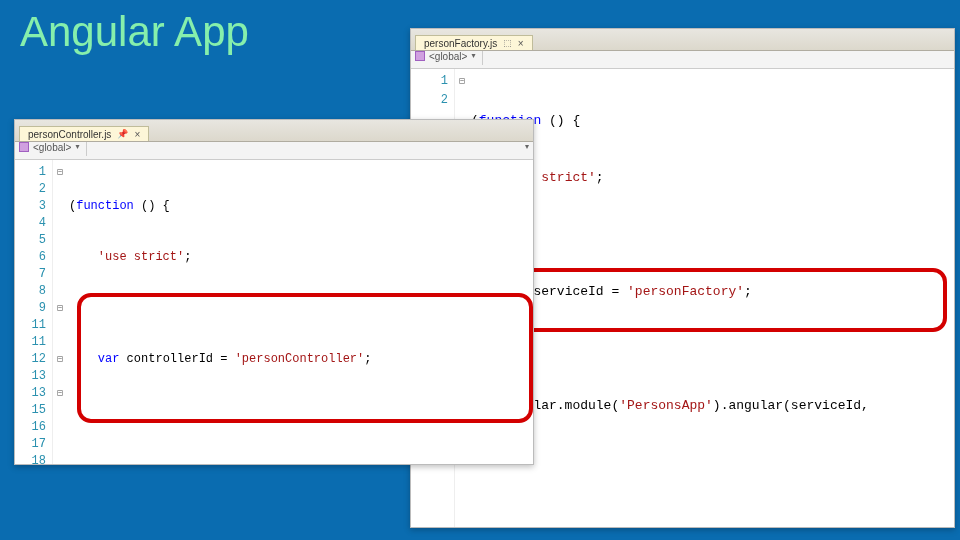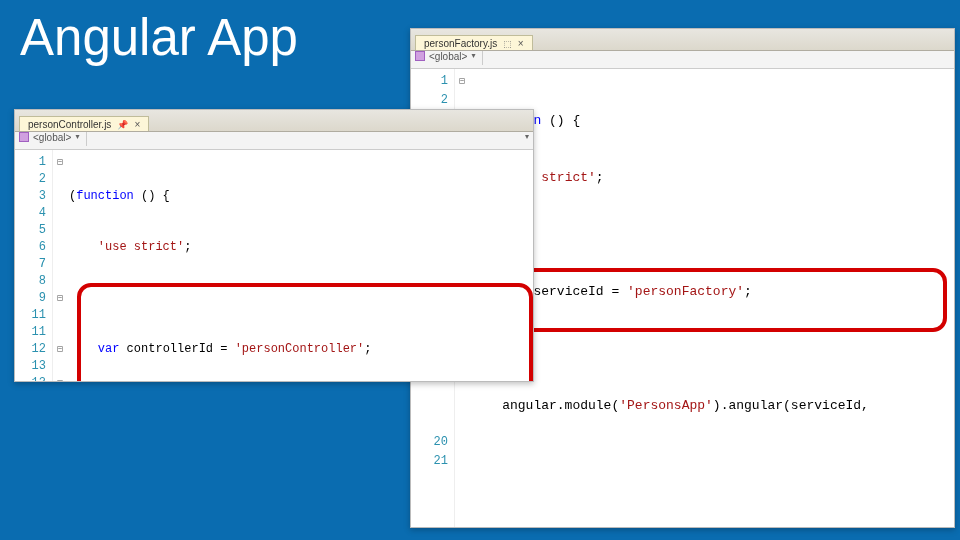--- a/index.html
+++ b/index.html
@@ -6,54 +6,54 @@
   body {
     width: 960px; height: 540px;
     background: #0a6cb0;
     font-family: "Segoe UI", Arial, sans-serif;
     position: relative;
     overflow: hidden;
   }
   .slide-title {
     position: absolute;
     top: 8px; left: 20px;
-    font-size: 51px;
+    font-size: 42px;
     font-weight: 300;
-    color: #ffffff;
+    color: #86efac;
   }
   .editor {
     position: absolute;
     background: #ffffff;
     border: 1px solid #bbb;
     box-shadow: 0 2px 6px rgba(0,0,0,0.25);
   }
   .editor.left {
-    top: 109px; left: 14px;
-    width: 520px; height: 273px;
+    top: 119px; left: 14px;
+    width: 520px; height: 346px;
   }
   .editor.right {
     top: 28px; left: 410px;
     width: 545px; height: 500px;
   }
   .tabbar {
     height: 22px;
     background: linear-gradient(#e8e6e0,#dcd8cc);
     border-bottom: 1px solid #b0aca0;
     display: flex;
     align-items: flex-end;
     padding-left: 4px;
     font-size: 10px;
   }
   .tab {
     background: #fdf6d8;
     border: 1px solid #c0bc9a;
     border-bottom: none;
     padding: 2px 8px 1px 8px;
     display: flex;
-    align-items: flex-end;
+    align-items: flex-start;
     gap: 6px;
     color: #333;
   }
   .tab .pin { color: #777; font-size: 9px; }
   .tab .close { color: #555; font-size: 10px; cursor: pointer; }
   .scopebar {
     height: 18px;
     background: #f4f4f4;
     border-bottom: 1px solid #ccc;
     display: flex;

